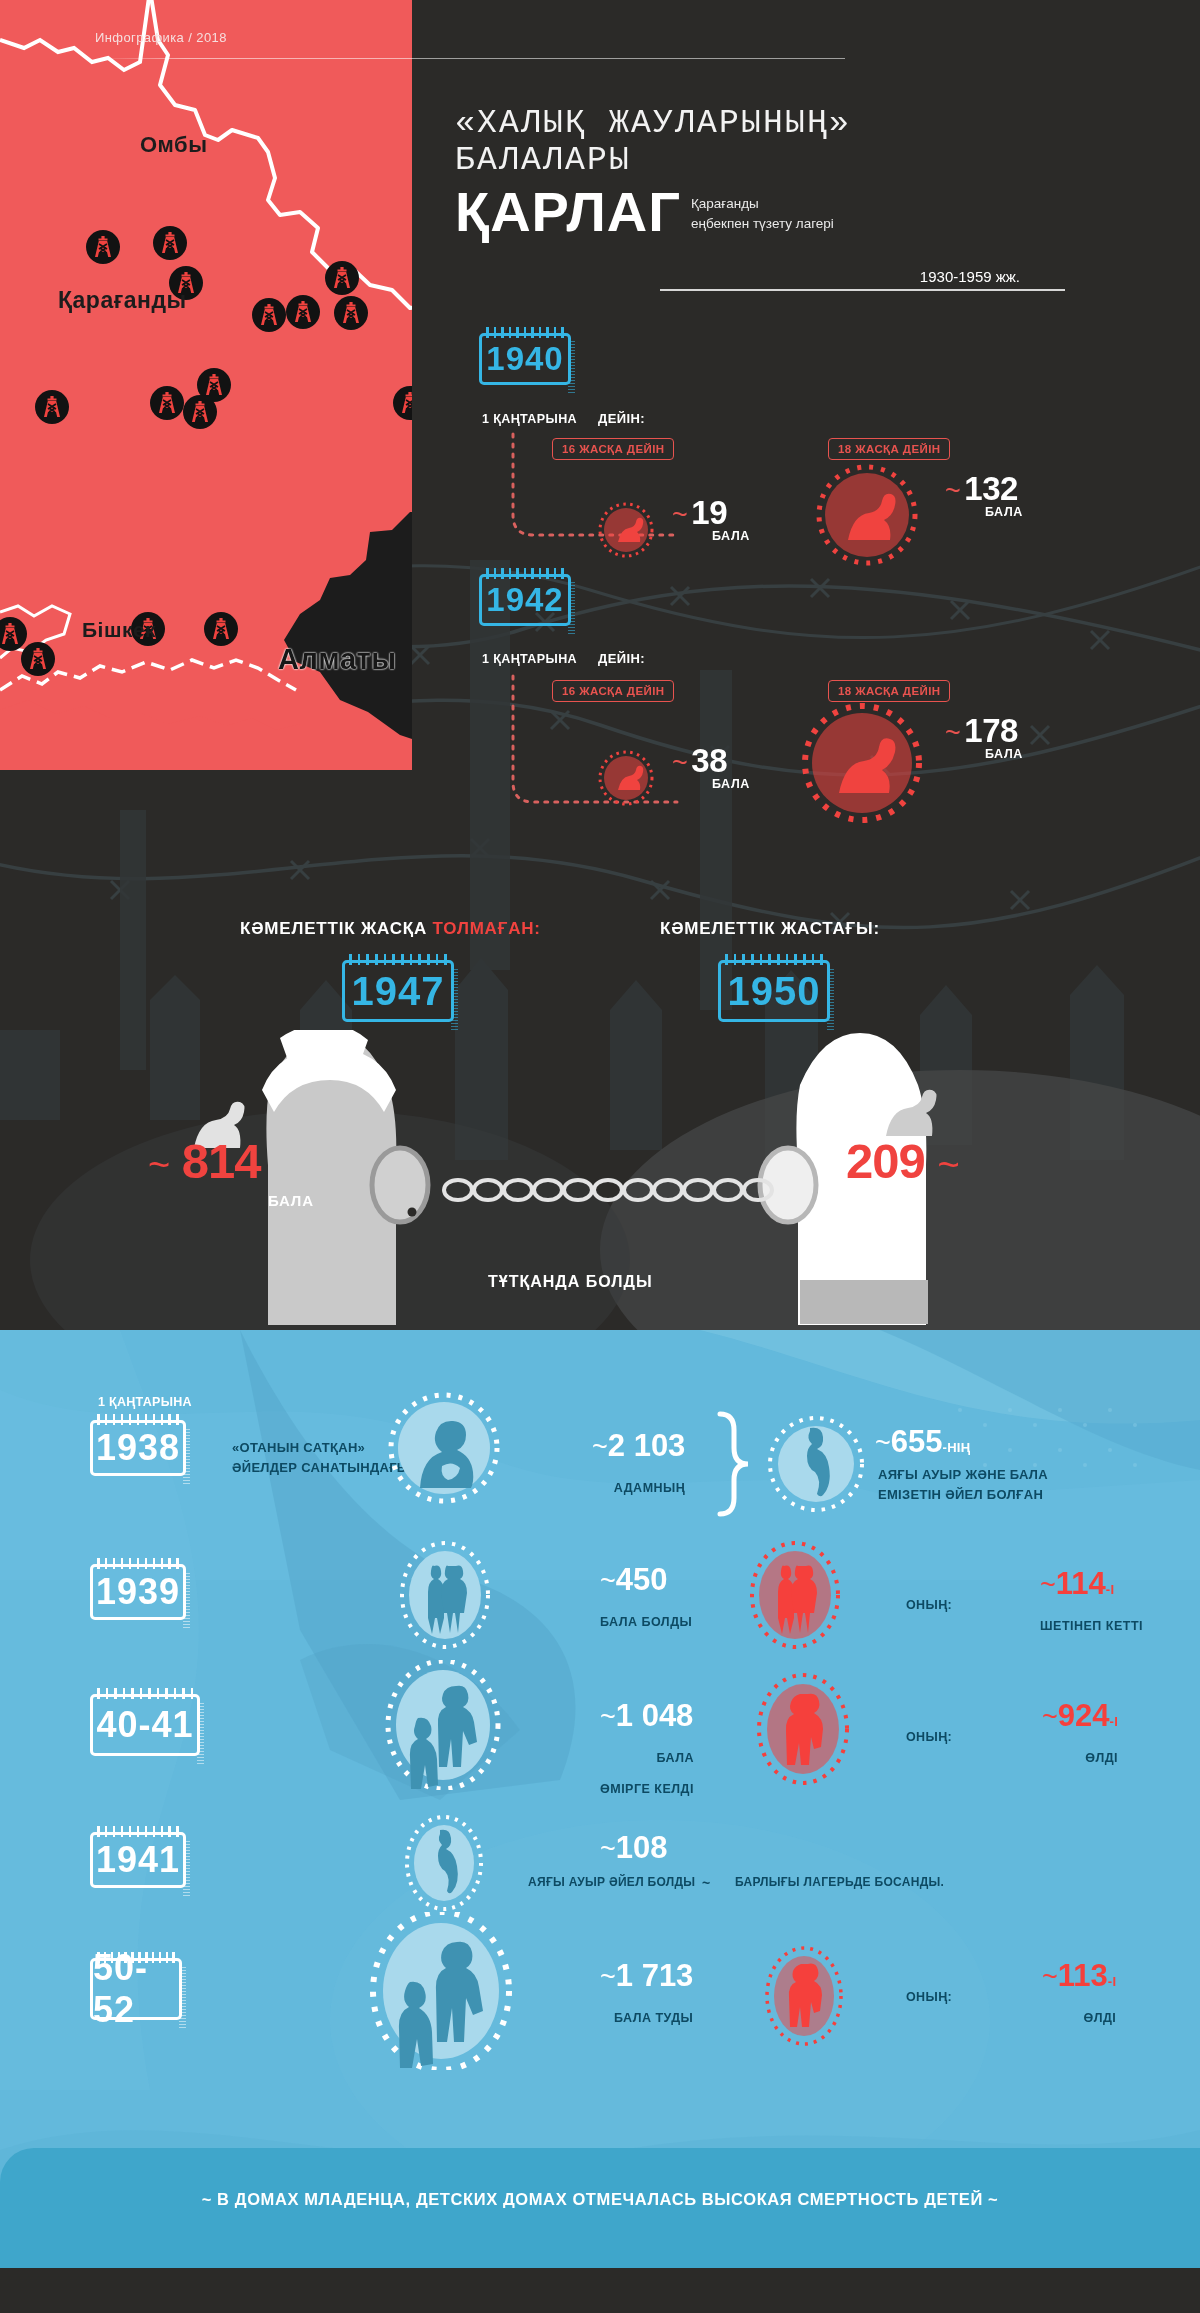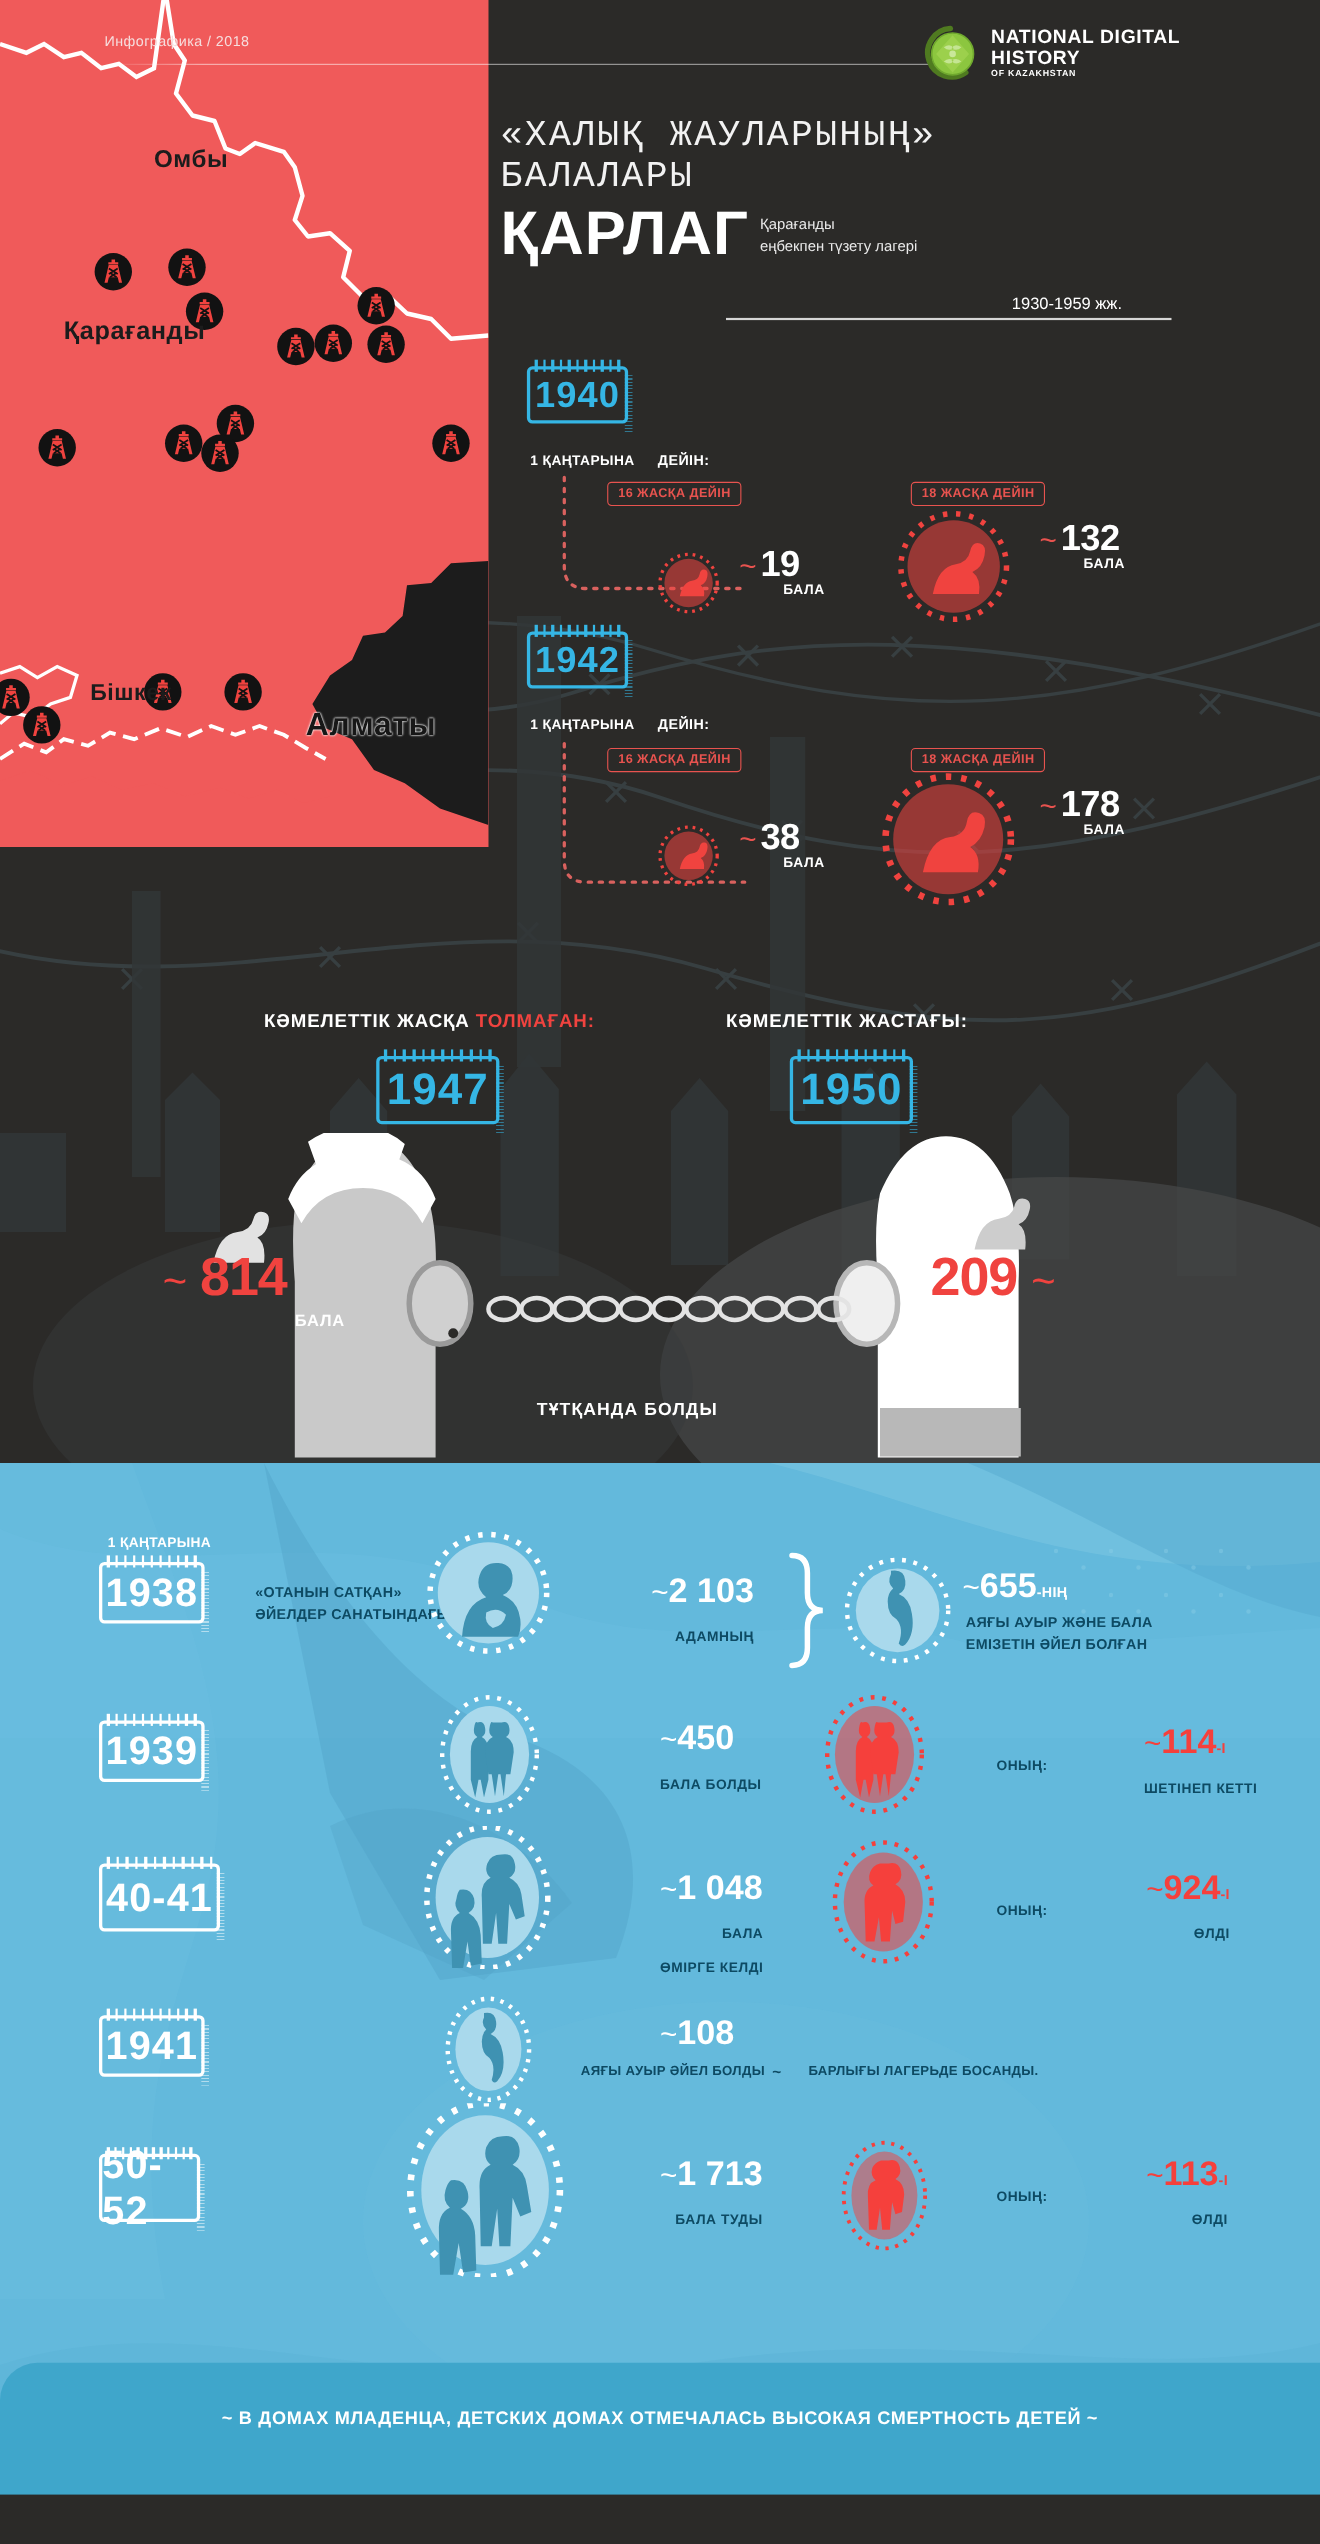--- a/index.html
+++ b/index.html
@@ -10,21 +10,21 @@
   }
   .page { width:1200px; height:2313px; position:relative; overflow:hidden; }
 
   
   .top-section {
     position:absolute; left:0; top:0; width:1200px; height:1330px;
     background:#2b2a28; overflow:hidden;
   }
   
   .map-panel {
-    position:absolute; left:0; top:0; width:444px; height:770px;
+    position:absolute; left:0; top:0; width:412px; height:770px;
     background:#f05a5a; overflow:hidden;padding-left:21px;
   }
   .map-svg { position:absolute; left:0; top:0; }
   .city-label {
     position:absolute; color:#1c1c1c; font-weight:bold;
     letter-spacing:0.5px; white-space:nowrap;
   }
   .city-omby  { left:140px; top:132px; font-size:22px; }
   .city-krgd  { left:58px;  top:287px; font-size:23px; }
   .city-bish  { left:82px;  top:618px; font-size:21px; }
@@ -267,38 +267,20 @@
 
       <div class="city-label city-omby">Омбы</div>
       <div class="city-label city-krgd">Қарағанды</div>
       <div class="city-label city-bish">Бішкек</div>
       <div class="city-label city-alm">Алматы</div>
     </div>
 
     <div class="hdr-label">Инфографика / 2018</div>
     <div class="hdr-rule"></div>
 
-    <div class="logo-wrap">
-      <span class="logo-mark">
-        <svg width="52" height="52" viewBox="0 0 52 52">
-          <path d="M26 4 A22 22 0 1 0 40 44" stroke="#4f7a20" stroke-width="5" fill="none" stroke-linecap="round"></path>
-          <circle cx="28" cy="27" r="19" fill="#8cc63f"></circle>
-          <circle cx="28" cy="27" r="19" fill="none" stroke="#6fa82e" stroke-width="1.5"></circle>
-          <path d="M28 10 L43 27 L28 44 L13 27 Z" fill="#9fd14f" opacity=".85"></path>
-          <path d="M20 21 q6 -4 9 1 q-5 3 -9 -1 Z M36 21 q-6 -4 -9 1 q5 3 9 -1 Z
-                   M20 34 q6 4 9 -1 q-5 -3 -9 1 Z M36 34 q-6 4 -9 -1 q5 -3 9 1 Z" fill="#c9e79a" opacity=".9"></path>
-          <circle cx="28" cy="27" r="3" fill="#c9e79a"></circle>
-        </svg>
-      </span>
-      <span class="logo-text">
-        <div class="logo-l1">NATIONAL DIGITAL</div>
-        <div class="logo-l2">HISTORY</div>
-        <div class="logo-l3">OF KAZAKHSTAN</div>
-      </span>
-    </div>
 
     <div class="title-block">
       <div class="t-line1">«ХАЛЫҚ ЖАУЛАРЫНЫҢ»</div>
       <div class="t-line2">БАЛАЛАРЫ</div>
       <div class="karlag-row">
         <div class="karlag">ҚАРЛАГ</div>
         <div class="karlag-sub">
           <div>Қарағанды</div>
           <div>еңбекпен түзету лагері</div>
         </div>

